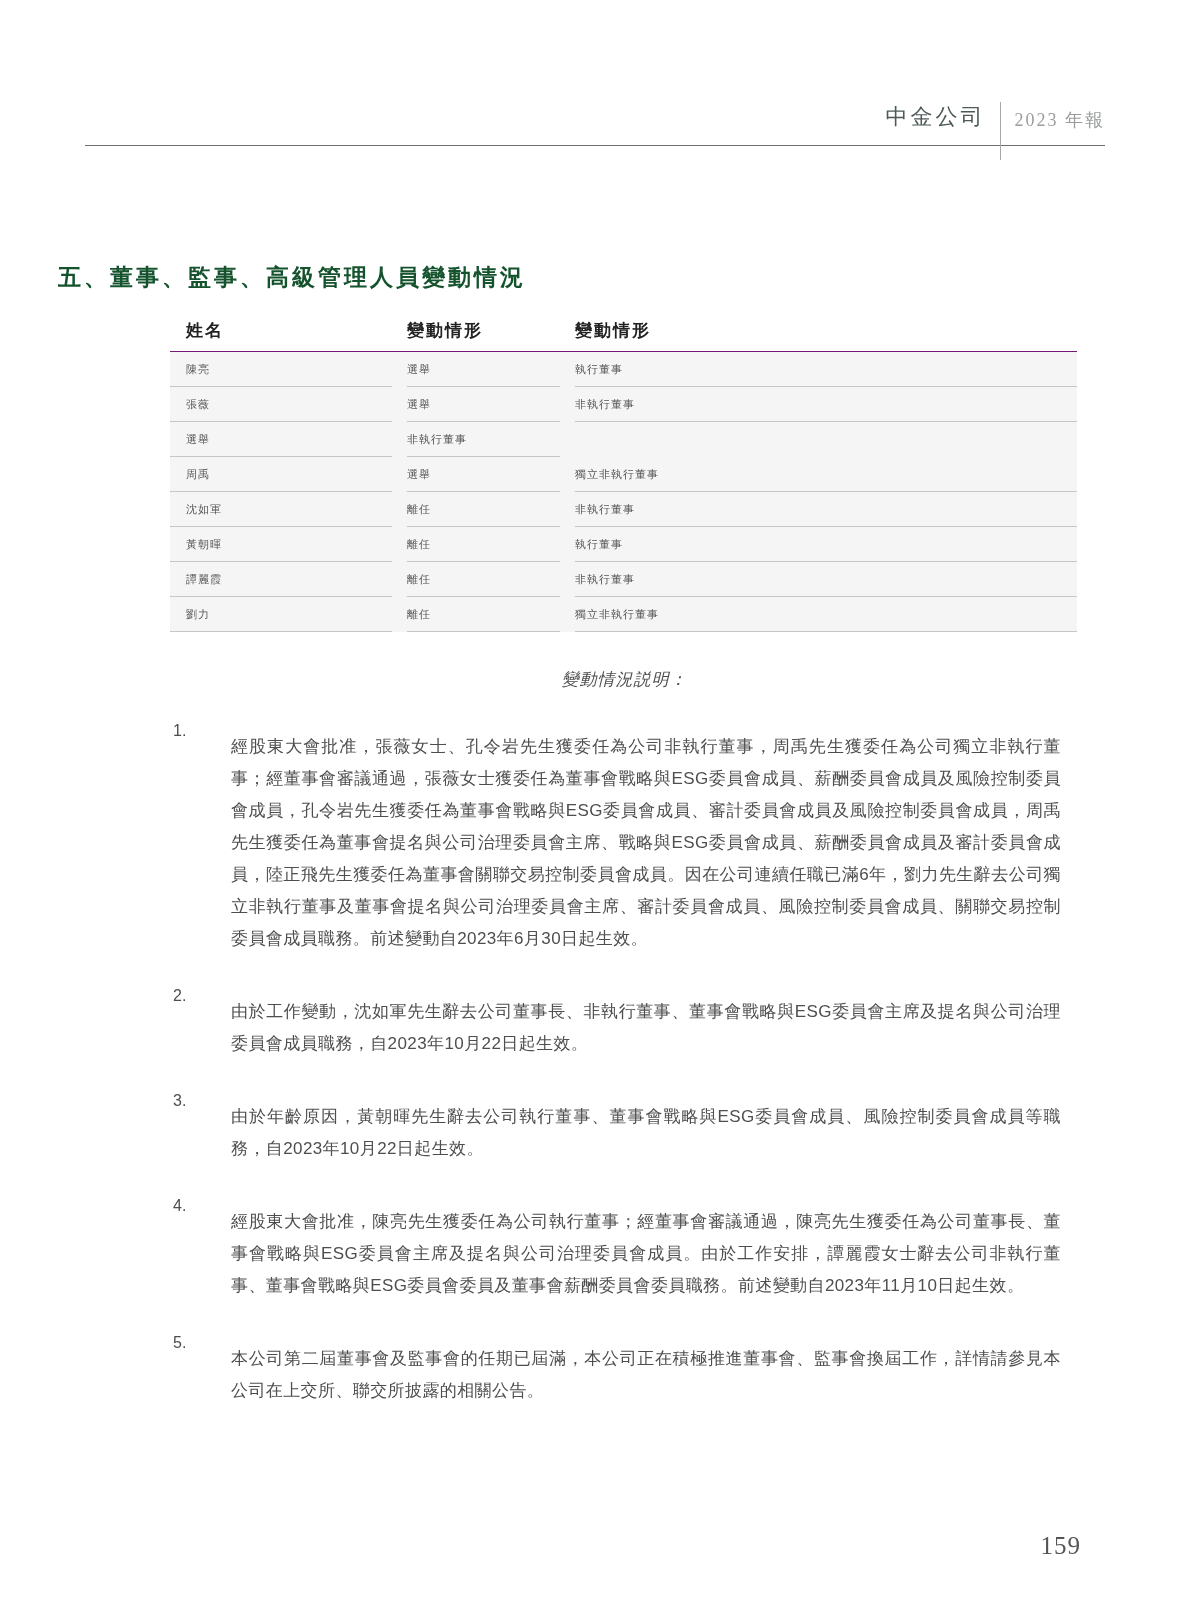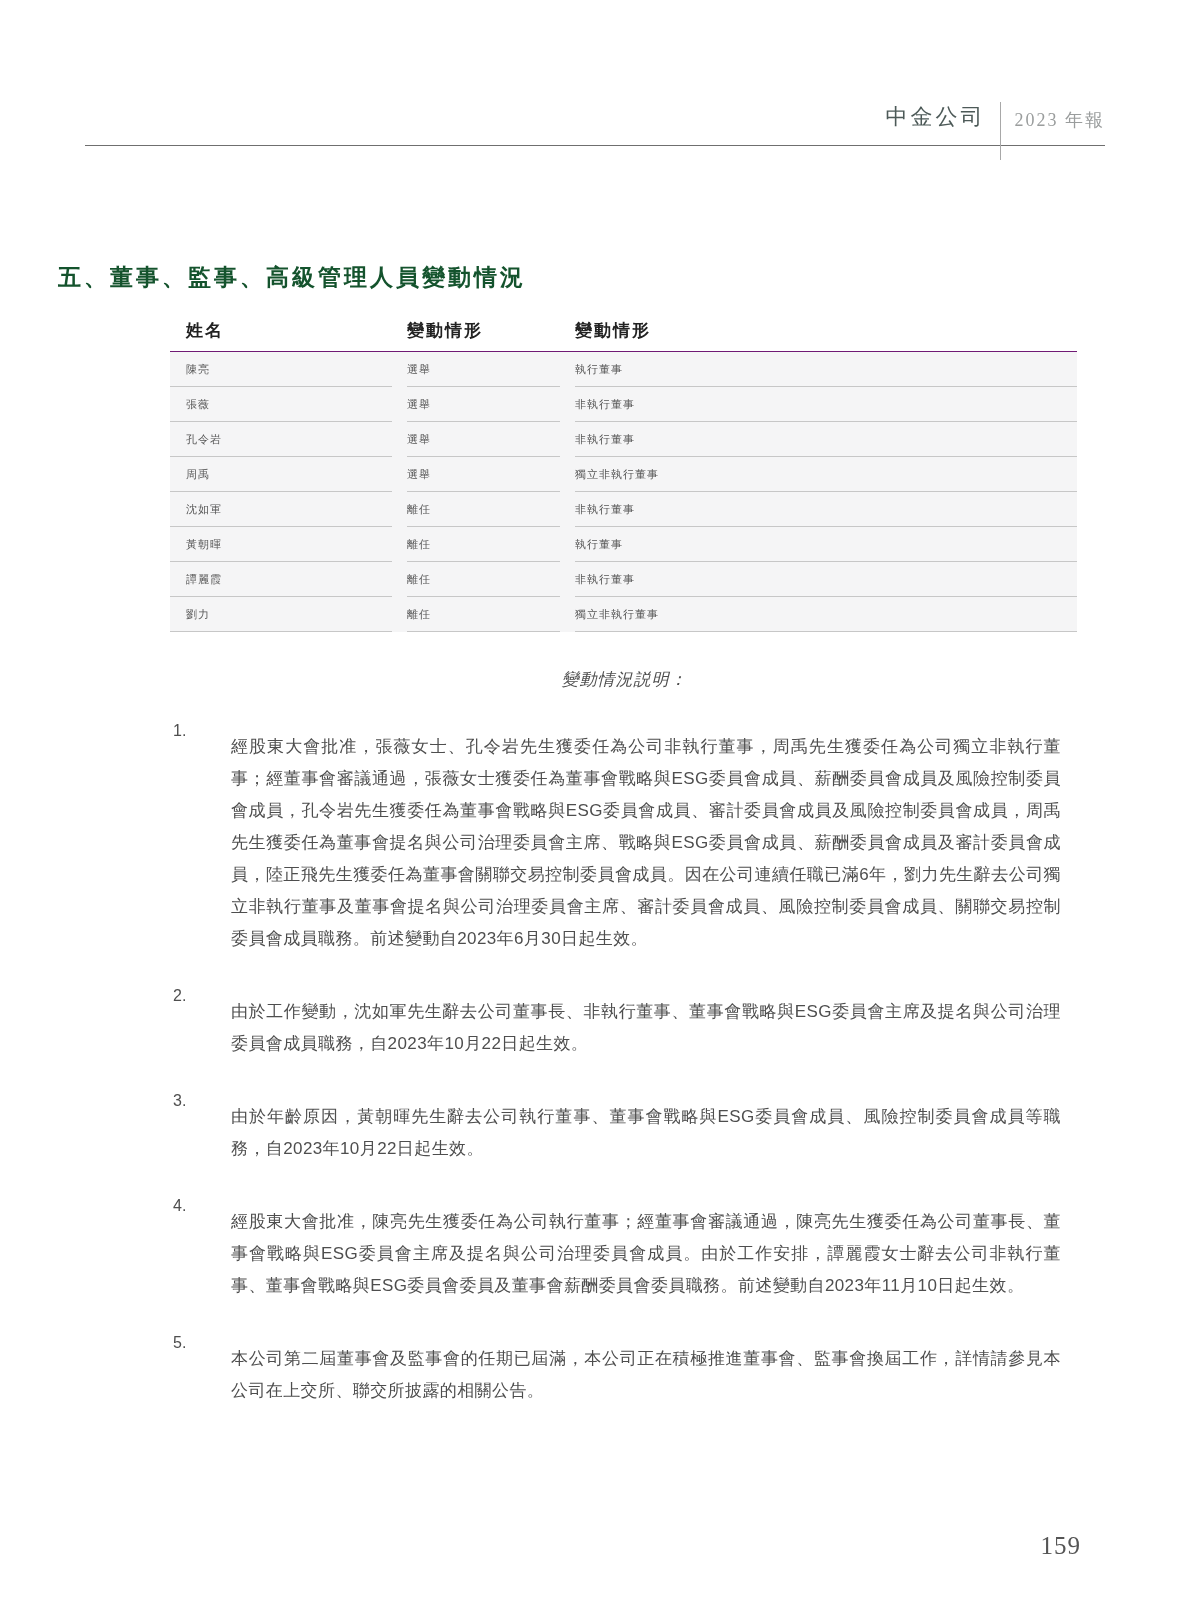--- a/index.html
+++ b/index.html
@@ -168,21 +168,20 @@
           <div class="t-cell">執行董事</div>
         </div>
 
         <div class="t-row">
           <div class="t-cell">張薇</div>
           <div class="t-cell">選舉</div>
           <div class="t-cell">非執行董事</div>
         </div>
 
         <div class="t-row">
-          <div class="t-cell">孔令岩</div>
           <div class="t-cell">選舉</div>
           <div class="t-cell">非執行董事</div>
         </div>
 
         <div class="t-row">
           <div class="t-cell">周禹</div>
           <div class="t-cell">選舉</div>
           <div class="t-cell">獨立非執行董事</div>
         </div>
 

